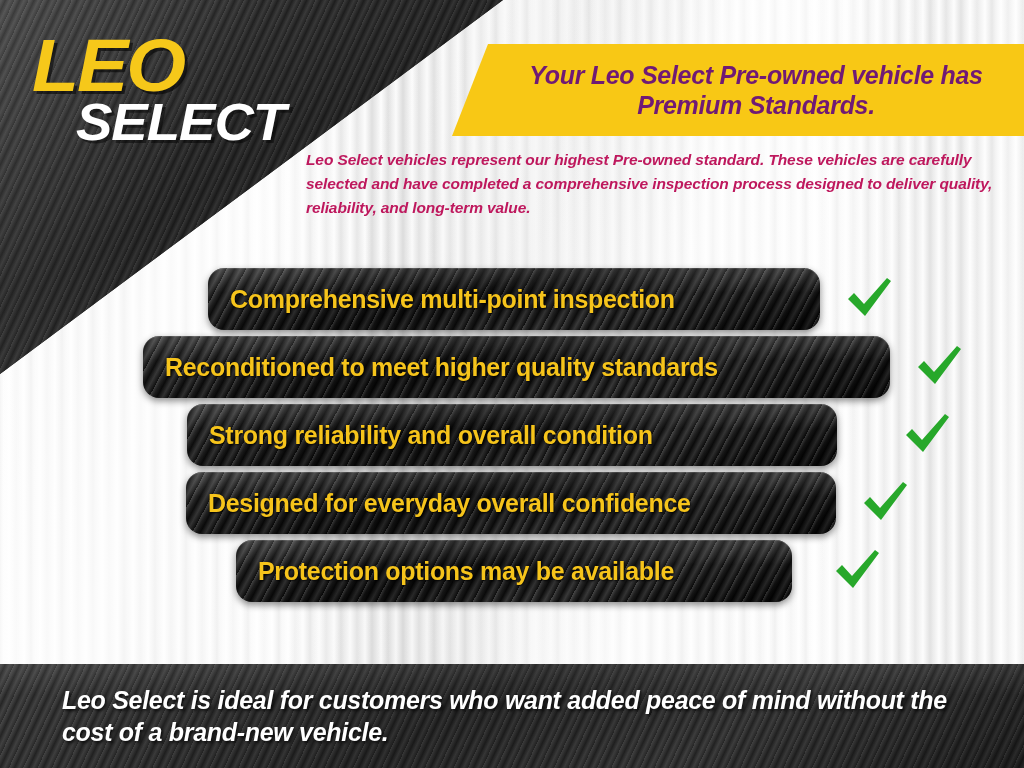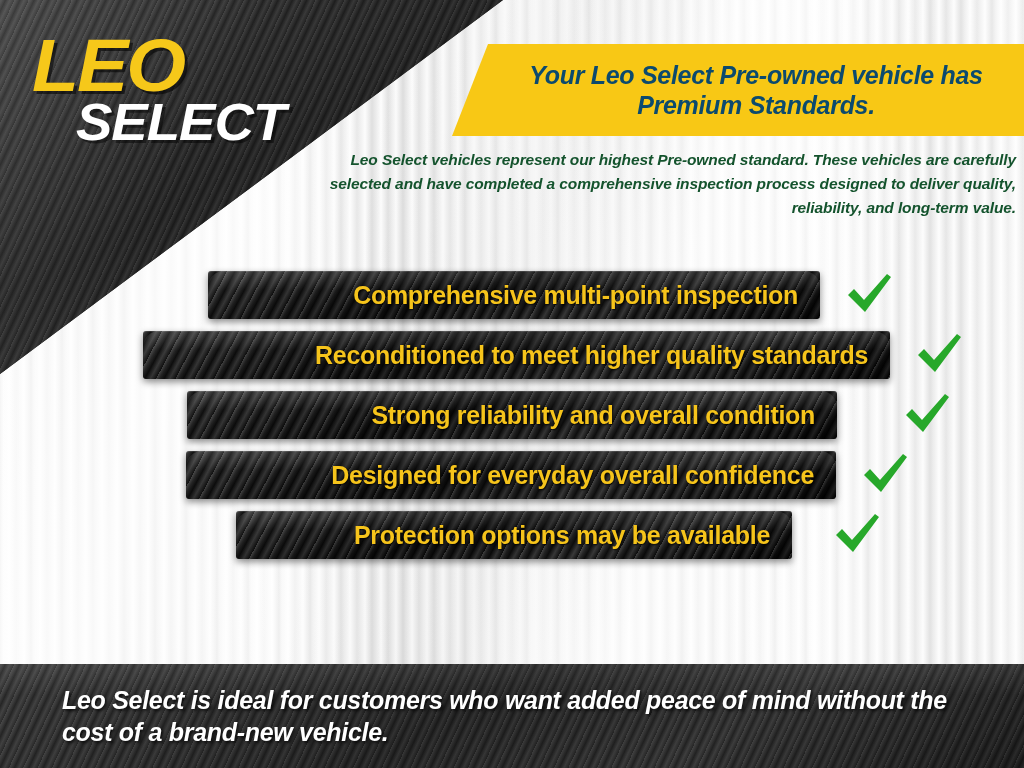--- a/index.html
+++ b/index.html
@@ -111,58 +111,58 @@
     display:flex; align-items:center; justify-content:center;
   }
   .headline-text {
     width:100%;
     padding:0 10px 0 46px;
     text-align:center;
     font-size:25px;
     font-weight:bold;
     font-style:italic;
     line-height:1.22;
-    color:#0c4a6e;
+    color:#701a75;
     letter-spacing:-0.3px;
   }
 
   
   .intro-para {
     position:absolute;
     left:306px; top:148px;
     width:710px;
-    text-align:right;
+    text-align:left;
     font-size:15.5px;
     font-weight:bold;
     font-style:italic;
     line-height:1.56;
-    color:#14532d;
+    color:#be185d;
     z-index:4;
     letter-spacing:-0.1px;
   }
 
   
   .features {
     position:absolute;
     left:0; top:268px;
     width:1024px;
     z-index:4;
   }
   .feature-row {
     display:flex;
     align-items:center;
     margin-bottom:6px;
   }
   .pill {
     position:relative;
-    height:48px;
-    border-radius:3px;
+    height:62px;
+    border-radius:16px;
     display:flex;
     align-items:center;
-    justify-content:flex-end;
+    justify-content:flex-start;
     padding:0 22px;
     background-color:#0c0c0c;
     background-image:
       repeating-linear-gradient(118deg,
         rgba(255,255,255,0.16) 0px,
         rgba(255,255,255,0.02) 3px,
         rgba(0,0,0,0.6) 7px,
         rgba(255,255,255,0.10) 12px,
         rgba(0,0,0,0.5) 17px),
       linear-gradient(165deg,#2e2e2e 0%,#0a0a0a 42%,#232323 68%,#000000 100%);

